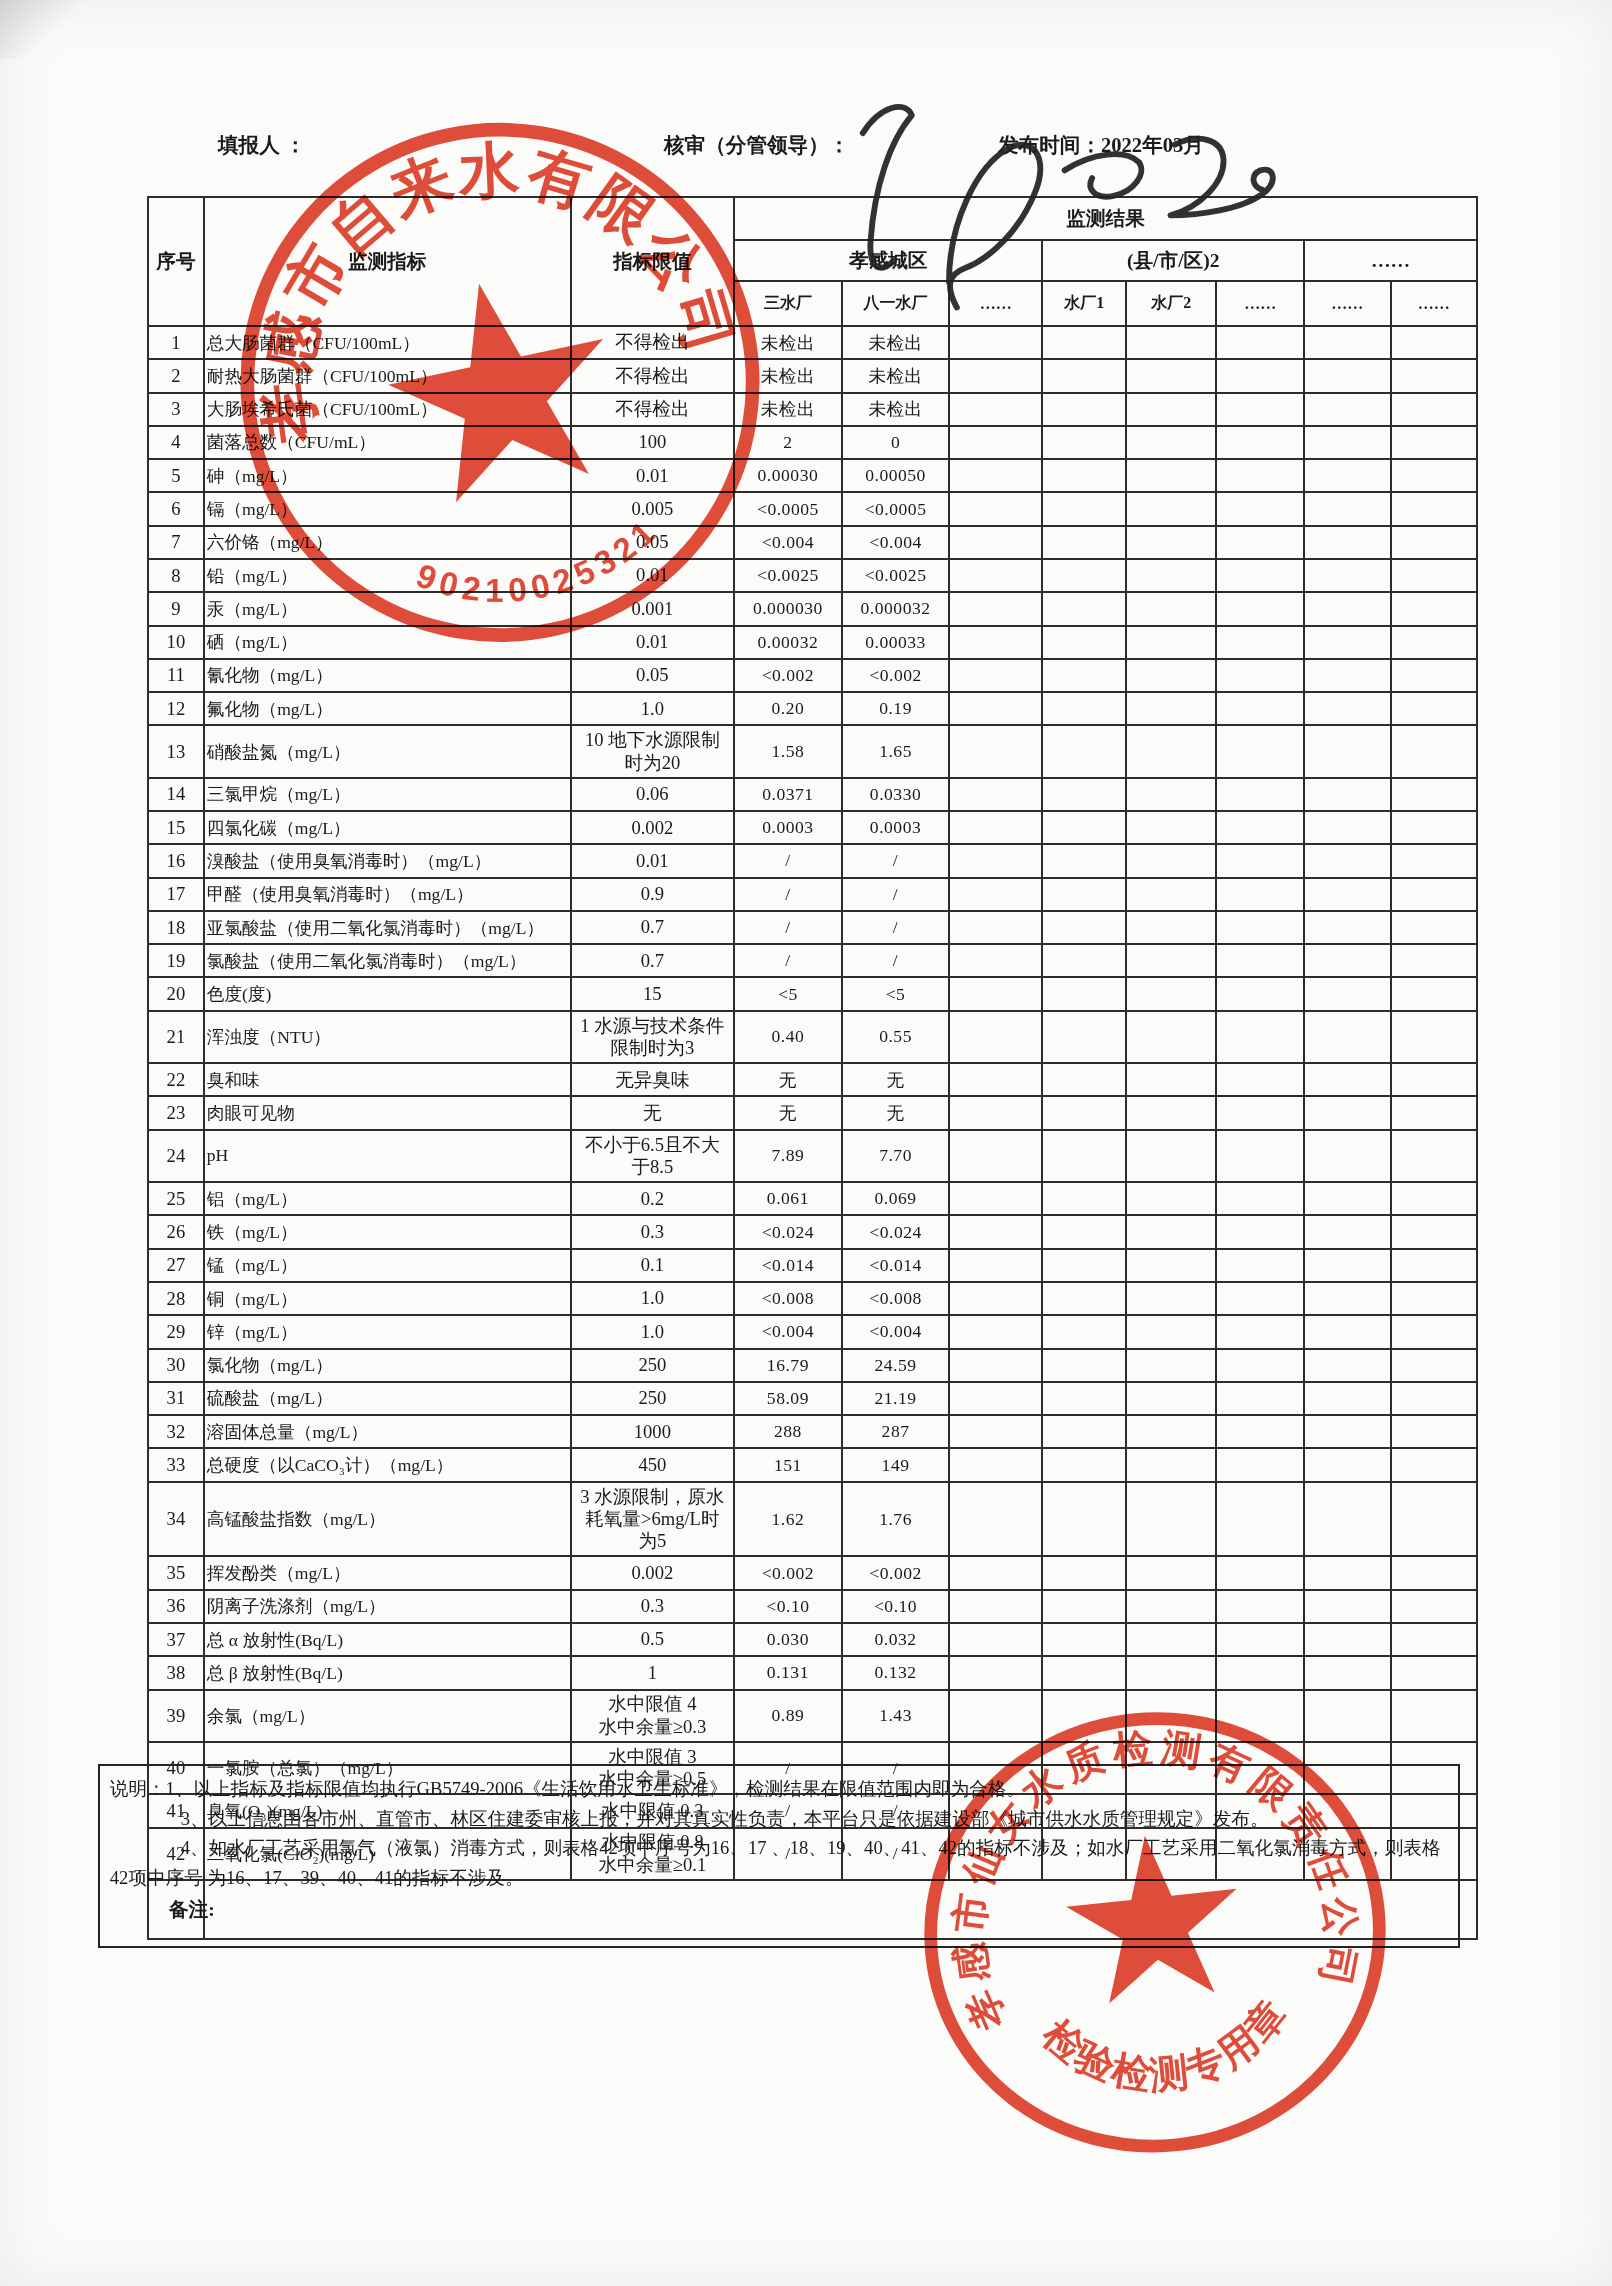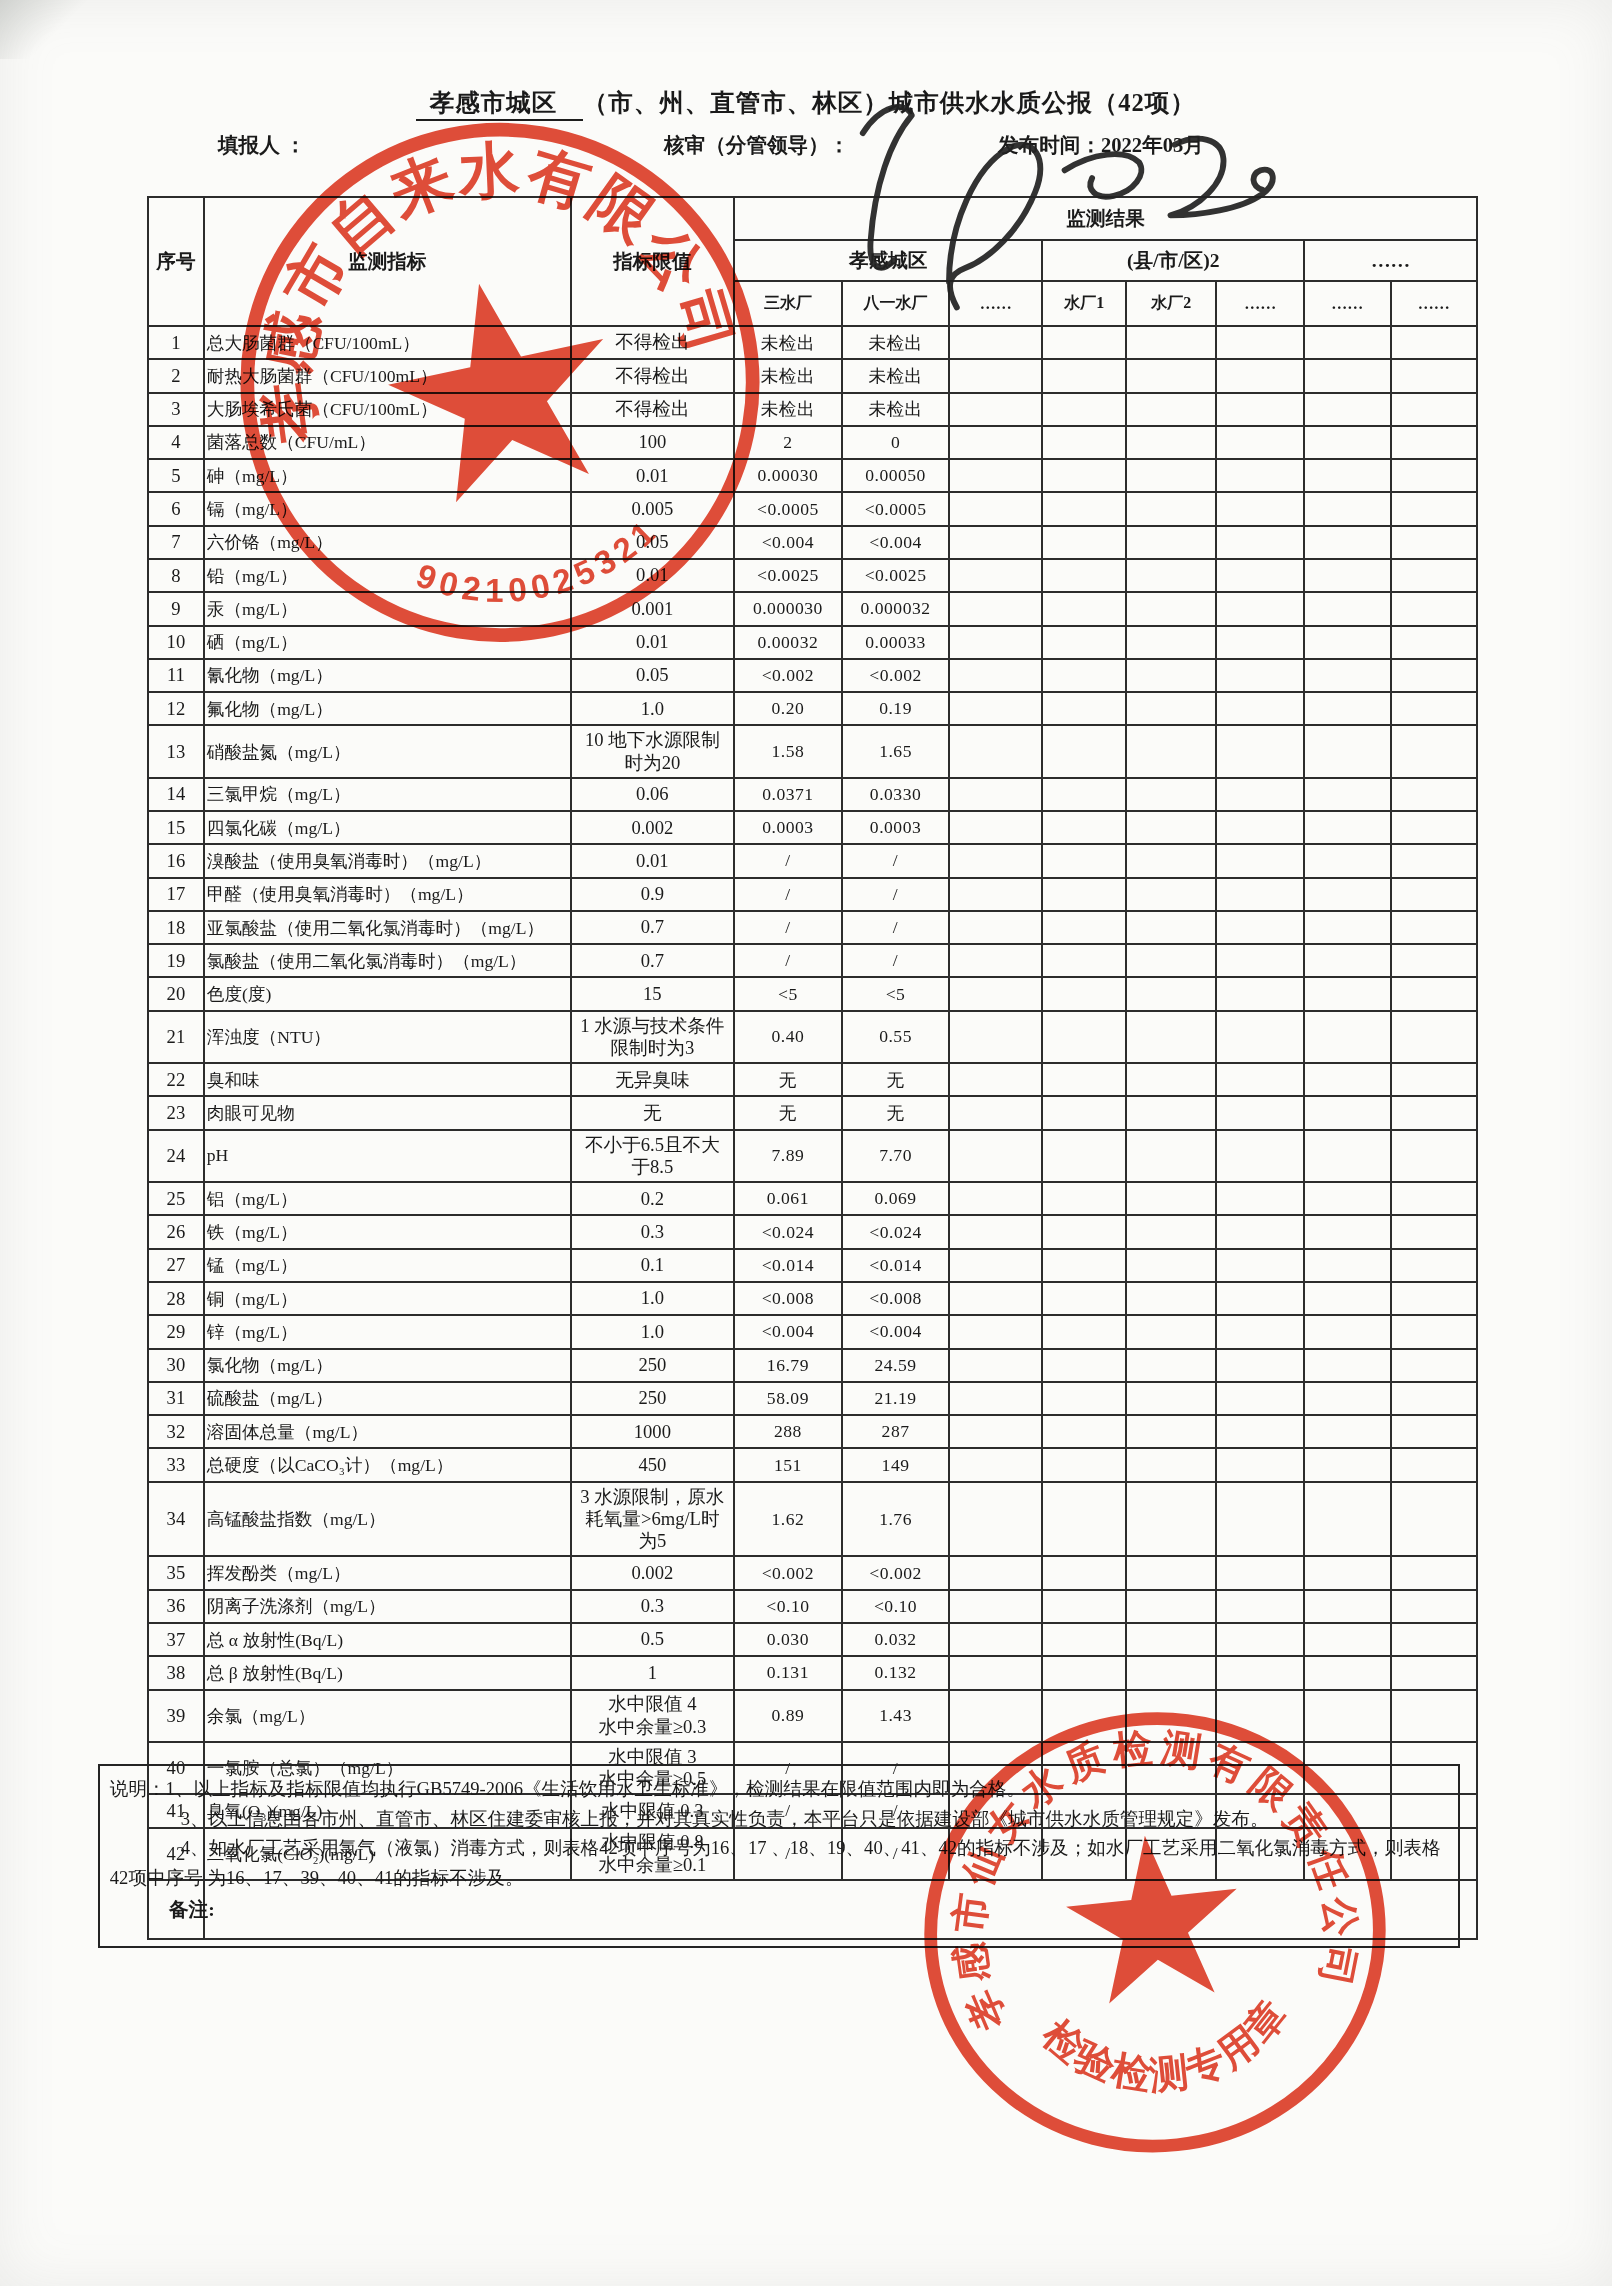--- a/index.html
+++ b/index.html
@@ -38,23 +38,20 @@
   .stamp-bottom{left:910px;top:1702px;}
   .stamp text{font-family:"Liberation Serif","DejaVu Serif",serif;font-weight:700;}
   .stamp .digits{font-family:"Liberation Sans","DejaVu Sans",sans-serif;font-weight:700;}
 </style>
 </head>
 <body>
 
 <div class="page">
   <div class="corner-shade"></div>
 
-  <div class="doc-title">
-    <span class="title-underlined">孝感市城区</span><span>（市、州、直管市、林区）城市供水水质公报（42项）</span>
-  </div>
 
   <div class="meta filler">填报人 ：</div>
   <div class="meta reviewer">核审（分管领导）：</div>
   <div class="meta publish">
     <span>发布时间：</span><span>2022年03月</span>
   </div>
 
   <svg class="sig" width="490" height="265" viewBox="0 0 500 270">
     <g fill="none" stroke="#222222" stroke-width="6" stroke-linecap="round" stroke-linejoin="round" opacity="0.92">
       <path d="M62,58 C80,30 106,24 112,40 C90,66 74,112 70,168 C68,196 80,202 94,188"></path>

